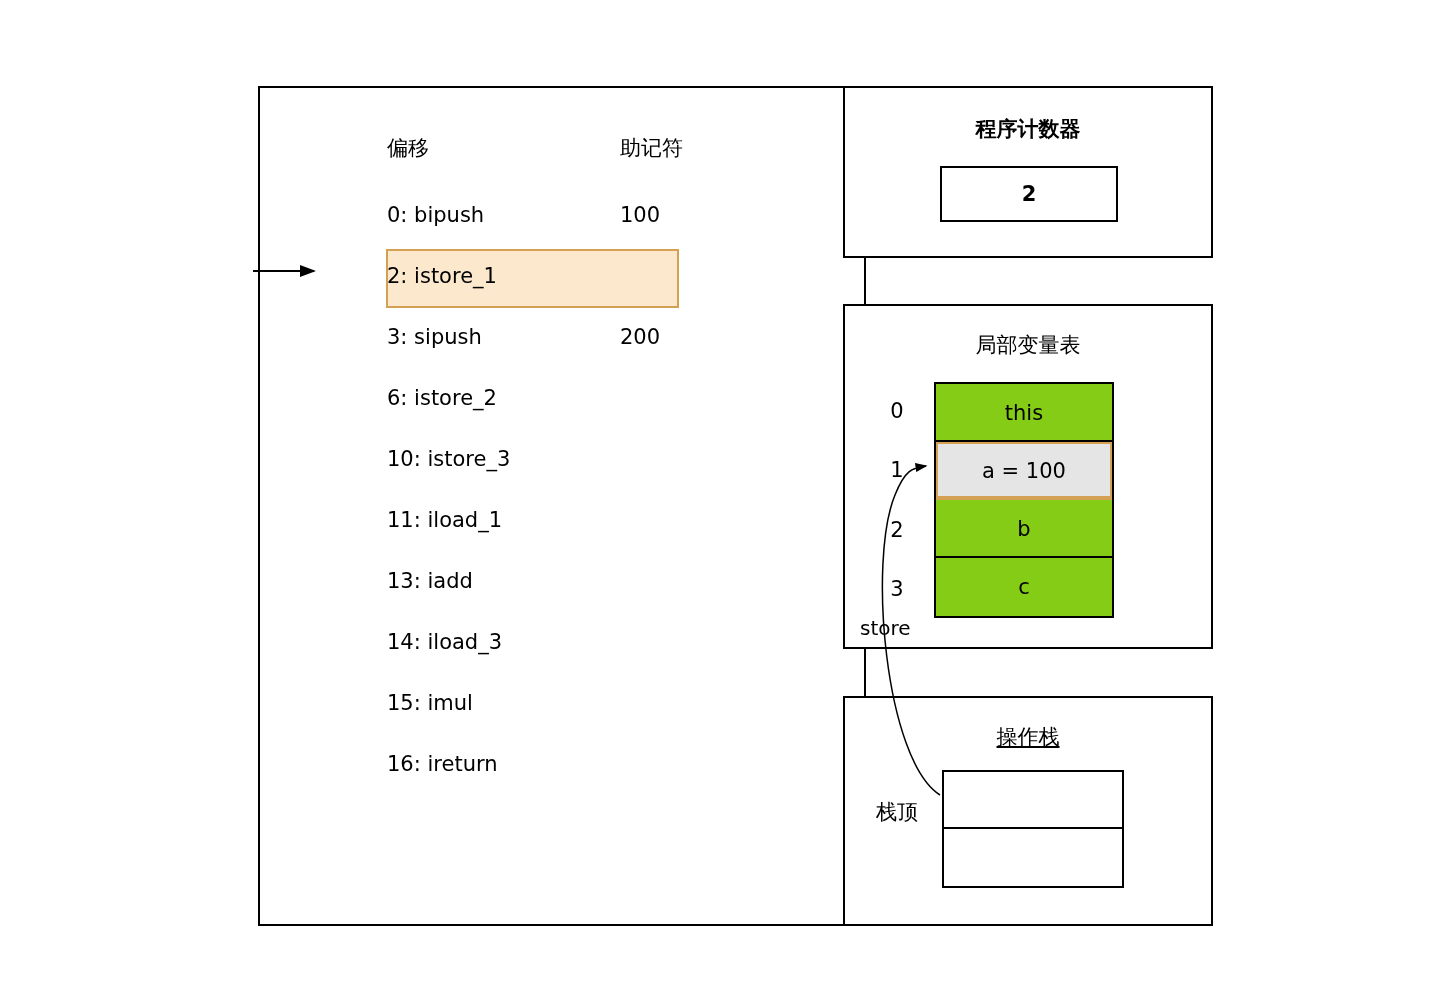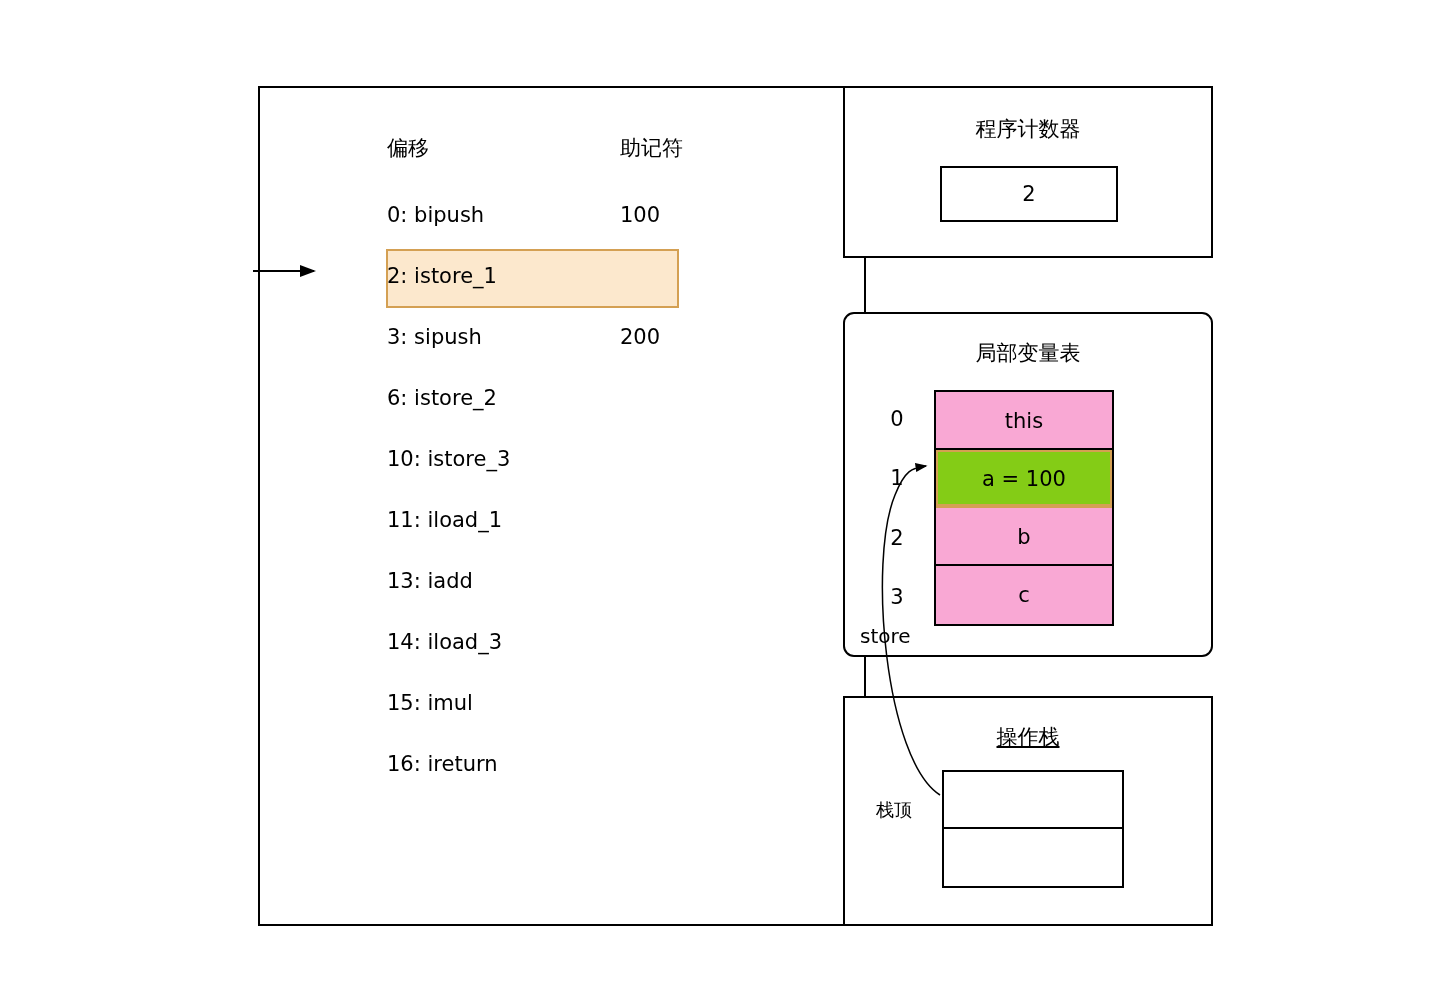--- a/index.html
+++ b/index.html
@@ -31,42 +31,42 @@
   }
   .bc-offset  { position:absolute; left:127px; z-index:1; }
   .bc-operand { position:absolute; left:360px; z-index:1; }
   .bc-row.highlight::before {
     content:""; position:absolute; left:126px; top:3px;
     width:289px; height:55px;
     background:#fce8cd; border:2px solid #d4a053;
   }
 
   
-  #pc-panel { left:843px; top:86px; width:370px; height:172px; text-align:center; }
+  #pc-panel { left:843px; top:86px; width:370px; height:172px; text-align:center;font-weight:bold; }
   .panel-title { font-size:21px; }
   #pc-panel .panel-title { margin-top:27px; }
   .pc-value-box {
     position:absolute; left:95px; top:78px; width:178px; height:56px;
     border:2px solid #000; line-height:52px; font-size:21px; text-align:center;
   }
 
   
-  #lvt-panel { left:843px; top:312px; width:370px; height:345px;border-radius:11px; }
+  #lvt-panel { left:843px; top:304px; width:370px; height:345px; }
   #lvt-panel .panel-title { margin-top:25px; text-align:center; }
   .lvt-table {
     position:absolute; left:89px; top:76px; width:180px;
     border:2px solid #000;
   }
   .lvt-row {
     height:58px; line-height:58px; text-align:center; font-size:21px;
-    border-bottom:2px solid #000; background:#f9a8d4;
+    border-bottom:2px solid #000; background:#84cc16;
   }
   .lvt-row:last-child { border-bottom:none; }
   .lvt-row.highlight {
-    background:#84cc16;
+    background:#e5e5e5;
     box-shadow:inset 0 0 0 2px #d4a053;
     border-bottom-color:#d4a053;
   }
   .lvt-index {
     position:absolute; left:42px; width:20px; text-align:center;
     font-size:21px; line-height:24px;
   }
   .lvt-index.i0 { top:93px; }
   .lvt-index.i1 { top:152px; }
   .lvt-index.i2 { top:212px; }
@@ -75,21 +75,21 @@
 
   
   #stack-panel { left:843px; top:696px; width:370px; height:230px; }
   #stack-panel .panel-title { margin-top:25px; text-align:center;text-decoration:underline; }
   .stack-table {
     position:absolute; left:97px; top:72px; width:182px;
     border:2px solid #000;
   }
   .stack-row { height:57px; background:#fff; }
   .stack-row:first-child { border-bottom:2px solid #000; }
-  .stack-top-label { position:absolute; left:31px; top:100px; font-size:18px; }
+  .stack-top-label { position:absolute; left:31px; top:100px; font-size:21px; }
 
   
   #arrows {
     position:absolute; left:0; top:0; width:1440px; height:1000px;
     pointer-events:none;
   }
 </style>
 </head>
 <body>
 

